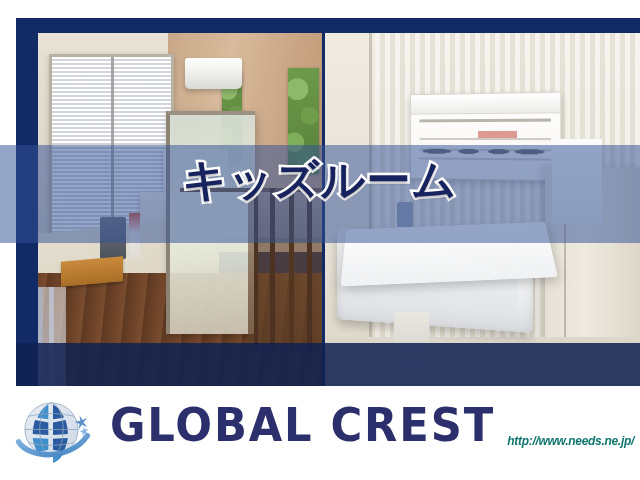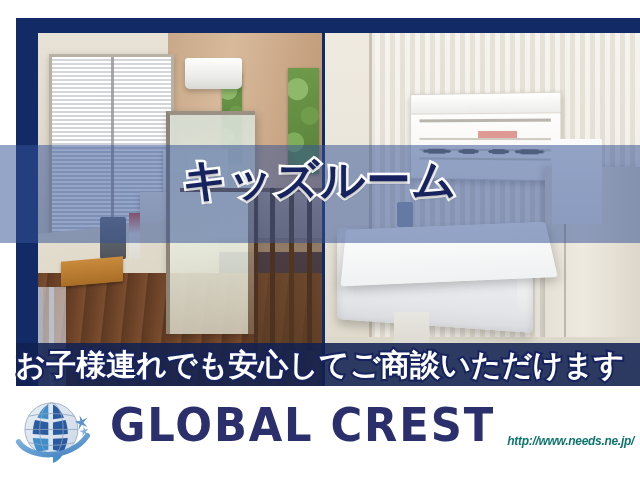--- a/index.html
+++ b/index.html
@@ -387,21 +387,20 @@
     </div>
   </div>
 
   <div class="mid-band"></div>
 
   <div class="headline">
     <span class="ln">キッズルーム</span>
   </div>
 
   <div class="caption-band"></div>
-  <div class="caption-text">お子様連れでも安心してご商談いただけます</div>
 
   <div class="footer">
 
     <svg class="logo-globe" viewBox="0 0 100 100">
       <defs>
         <linearGradient id="gsph" x1="0" y1="0" x2="1" y2="1">
           <stop offset="0" stop-color="#e9eef5"></stop>
           <stop offset="1" stop-color="#cdd8e6"></stop>
         </linearGradient>
         <linearGradient id="gsw" x1="0" y1="0" x2="1" y2="1">

